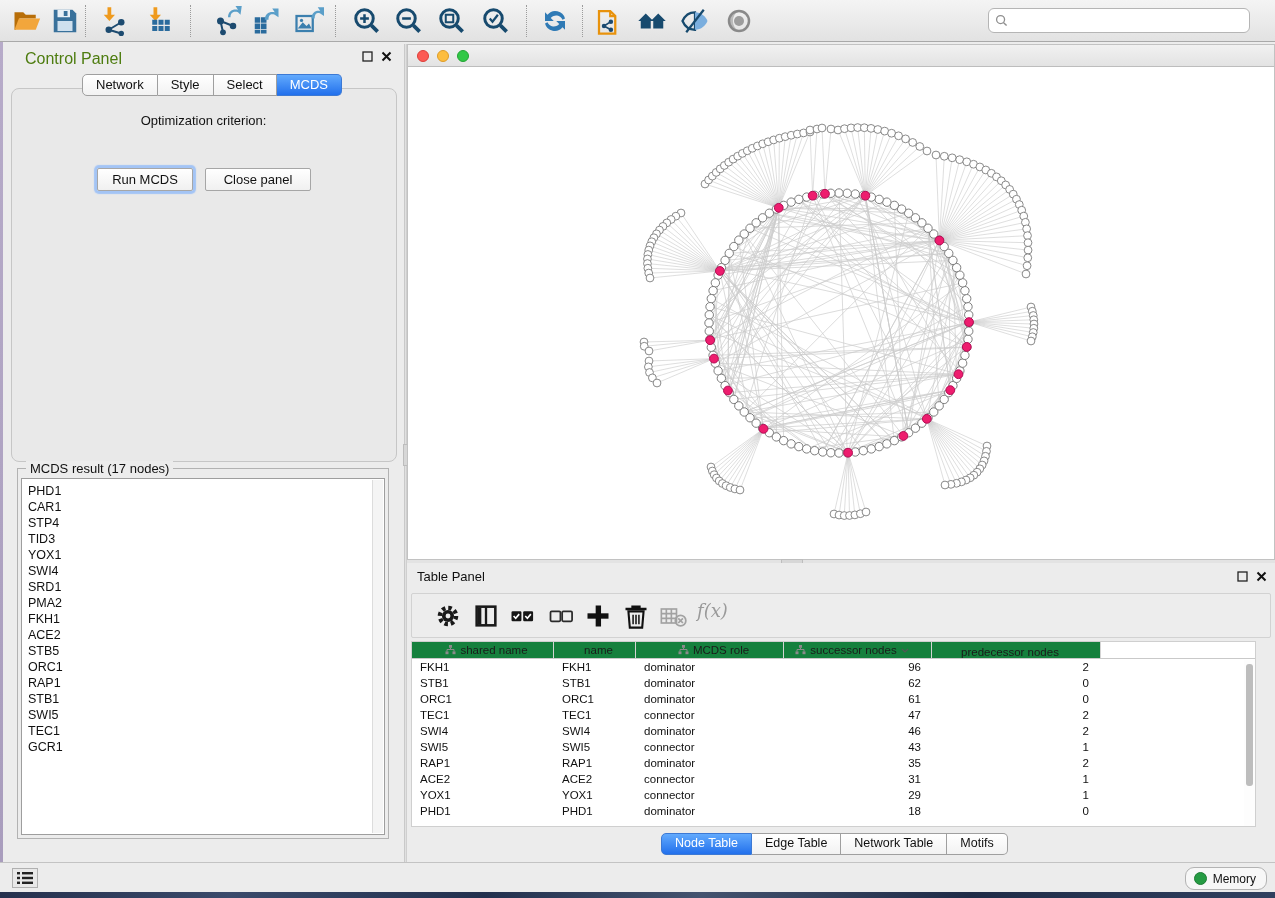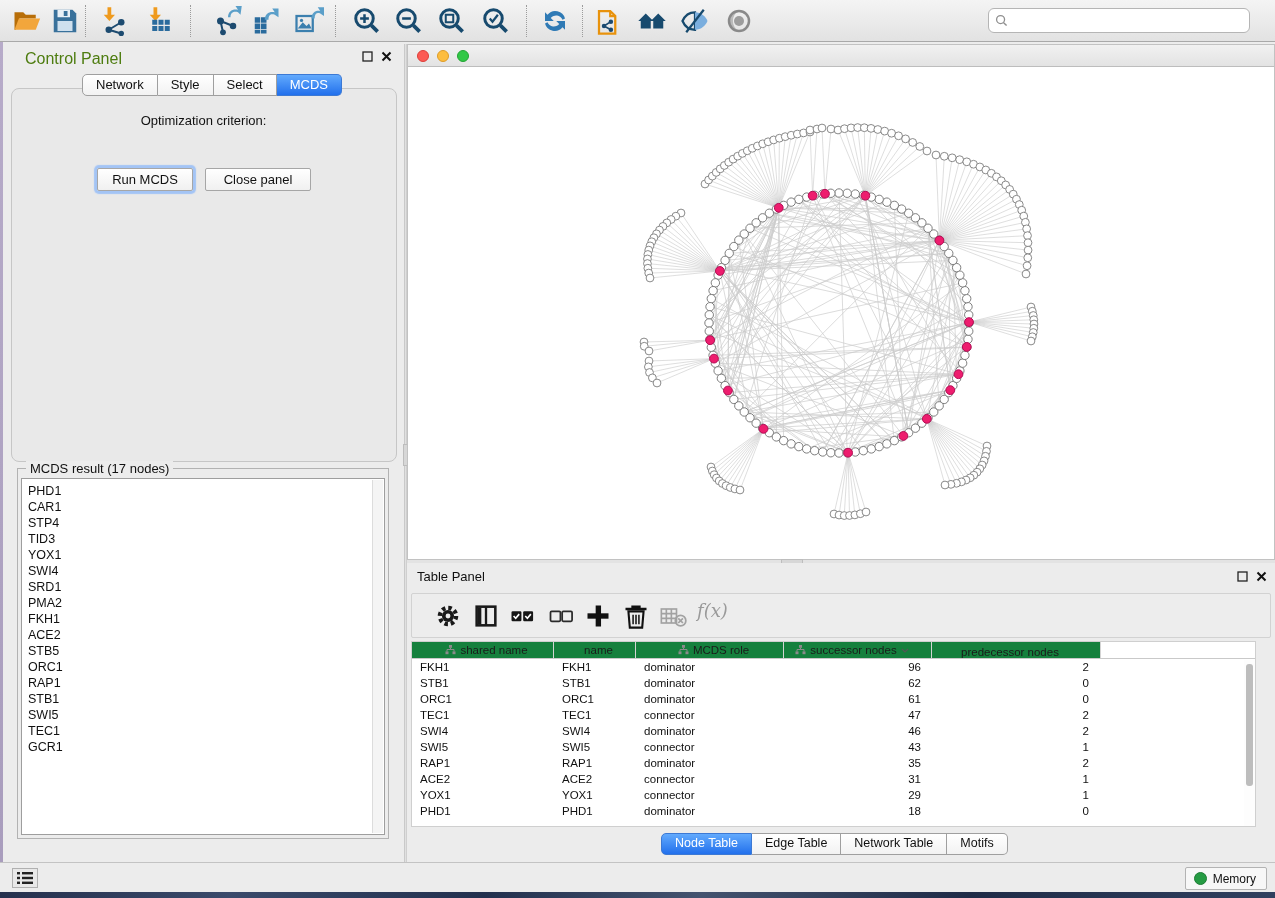--- a/index.html
+++ b/index.html
@@ -118,21 +118,21 @@
   .tscroll { position:absolute; right:0; top:18px; bottom:0; width:11px; background:#fdfdfd; }
   .tthumb { position:absolute; right:2px; top:4px; width:7px; height:122px; background:#bdbdbd; border-radius:3px; }
   .tp-tabs { left:254px; top:270px; }
   .tp-tabs .seg-tab { font-size:12.5px; }
   
   .statusbar { position:absolute; left:0; top:862px; width:1275px; height:30px;
     background:#ececec; border-top:1px solid #c3c3c3; }
   .list-btn { position:absolute; left:12px; top:5px; width:26px; height:20px;
     background:#e8e8e8; border:1px solid #b0b0b0; display:flex; align-items:center; justify-content:center; }
   .memory-btn { position:absolute; right:8px; top:4px; height:23px; padding:0 10px 0 8px;
-    background:#f7f7f7; border:1px solid #b3b3b3; border-radius:2px;
+    background:#f7f7f7; border:1px solid #b3b3b3; border-radius:9px;
     display:flex; align-items:center; gap:6px; font-size:12px; }
   .memory-dot { width:13px; height:13px; border-radius:50%; background:#259b43; border:1px solid #1d7d35; }
 </style>
 </head>
 <body>
 
 <div class="toolbar">
   <svg class="tb-icon" style="left:12px" viewBox="0 0 24 24">
       <path d="M2 5h7l2 2h8v3H6L3 19H2z" fill="#b86e08"></path>
       <path d="M5.5 10h17L19 19H2z" fill="#f2a63c"></path>

